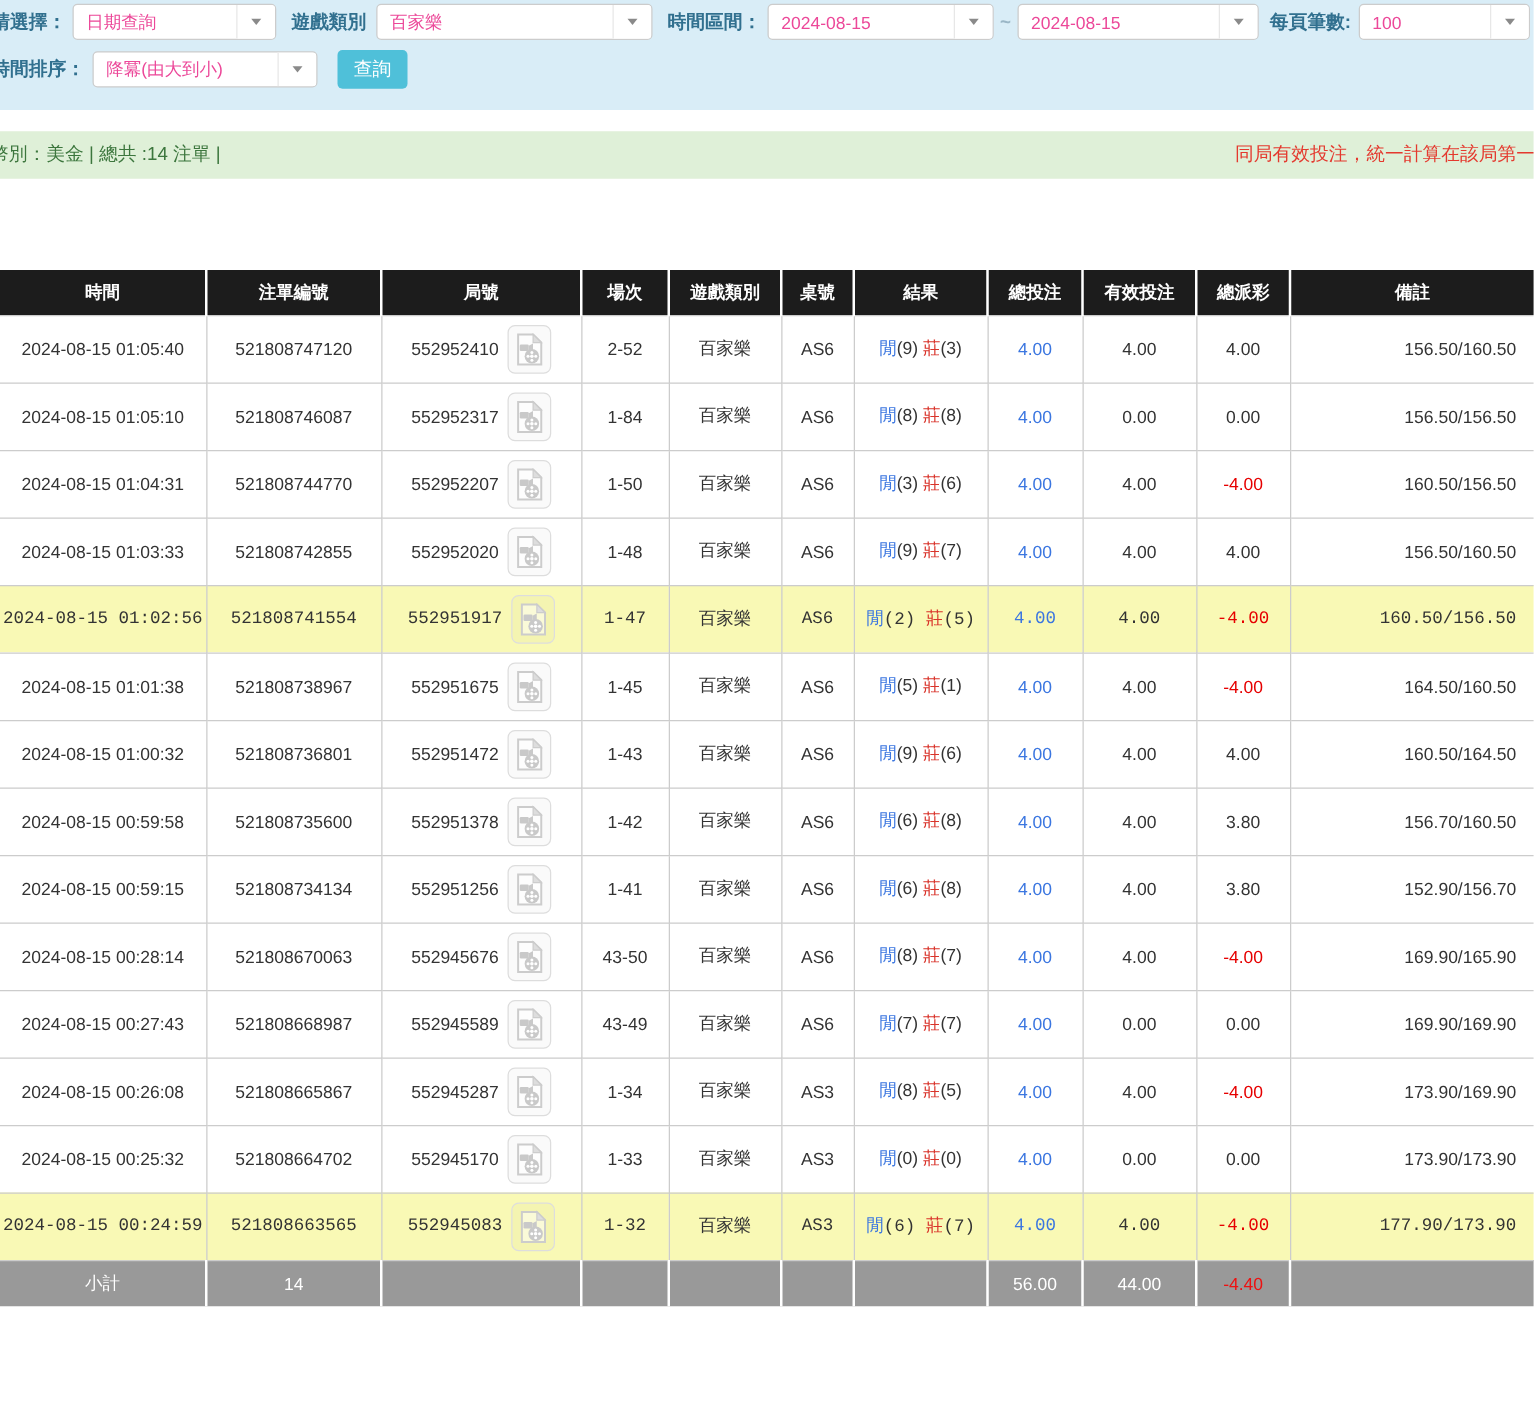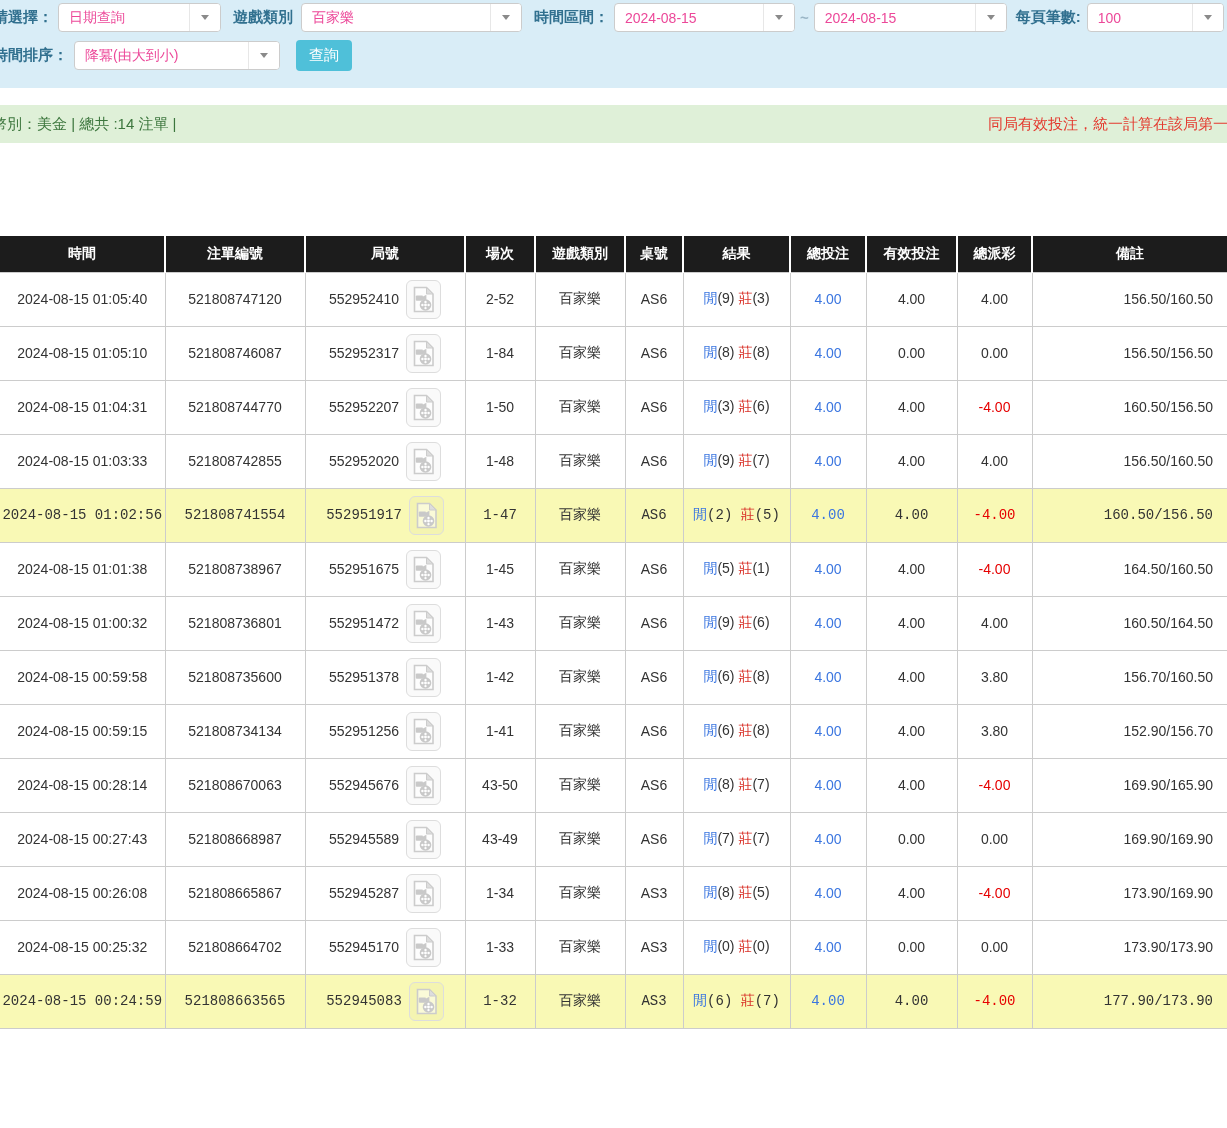--- a/index.html
+++ b/index.html
@@ -24,21 +24,21 @@
   .query-btn { background:#4fc0d9; color:#fff; border:none; border-radius:4px; height:31px;
     padding:0 13px; font-size:15px; cursor:pointer; font-family:inherit; }
 
   
   .summary-bar { position:absolute; top:105px; left:0; width:1227px; height:38px; background:#dff0d8;
     overflow:hidden; font-size:15px; line-height:38px; }
   .summary-left { position:absolute; left:-8px; color:#3c763d; white-space:nowrap; }
   .summary-right { position:absolute; right:-16px; color:#e4392e; white-space:nowrap; }
 
   
-  table.bets { position:absolute; top:236px; left:0; width:1227px; border-collapse:collapse; table-layout:fixed; }
+  table.bets { position:absolute; top:216px; left:0; width:1227px; border-collapse:collapse; table-layout:fixed; }
   thead th { background:#1c1c1c; color:#fff; font-size:14px; font-weight:bold; height:36px;
     text-align:center; border-right:2px solid #fff; }
   thead th:last-child { border-right:none; }
   tbody td { background:#fff; height:54px; text-align:center; font-size:14px; color:#333;
     border:1px solid #ccc; }
   tbody td:first-child { border-left:none; }
   tbody td:last-child { border-right:none; }
   tbody tr.highlight td { background:#f9f9b5;font-family:Liberation Mono, monospace; }
   td.remark { text-align:right; padding-right:14px; }
   .round-wrap { display:flex; align-items:center; justify-content:center; gap:7px; }
@@ -82,21 +82,21 @@
       <span class="dd-arrow"></span>
     </span>
     <span class="f-label" style="margin-left:9px;">每頁筆數:</span>
     <span class="dropdown" style="width:137px; margin-left:6px;">
       <span class="dd-text">100</span>
       <span class="dd-arrow"></span>
     </span>
   </div>
   <div class="filter-row r2">
     <span class="f-label cut-left">時間排序：</span>
-    <span class="dropdown" style="width:206px; margin-left:6px;">
+    <span class="dropdown" style="width:180px; margin-left:6px;">
       <span class="dd-text">降冪(由大到小)</span>
       <span class="dd-arrow"></span>
     </span>
     <button class="query-btn" style="margin-left:16px;">查詢</button>
   </div>
 </div>
 
 <div class="summary-bar">
   <span class="summary-left">幣別：美金 | 總共 :14 注單 |</span>
   <span class="summary-right">同局有效投注，統一計算在該局第一張</span>
@@ -561,14 +561,27 @@
         <td>百家樂</td>
         <td>AS3</td>
         <td><span class="res-player">閒</span><span class="res-score">(6)</span> <span class="res-banker">莊</span><span class="res-score">(7)</span></td>
         <td><a class="bet-link">4.00</a></td>
         <td>4.00</td>
         <td class="neg">-4.00</td>
         <td class="remark">177.90/173.90</td>
       </tr>
     </tbody>
   <tfoot>
+      <tr>
+        <td>小計</td>
+        <td>14</td>
+        <td></td>
+        <td></td>
+        <td></td>
+        <td></td>
+        <td></td>
+        <td>56.00</td>
+        <td>44.00</td>
+        <td class="neg">-4.40</td>
+        <td></td>
+      </tr>
     </tfoot>
 </table>
 
 </body></html>

